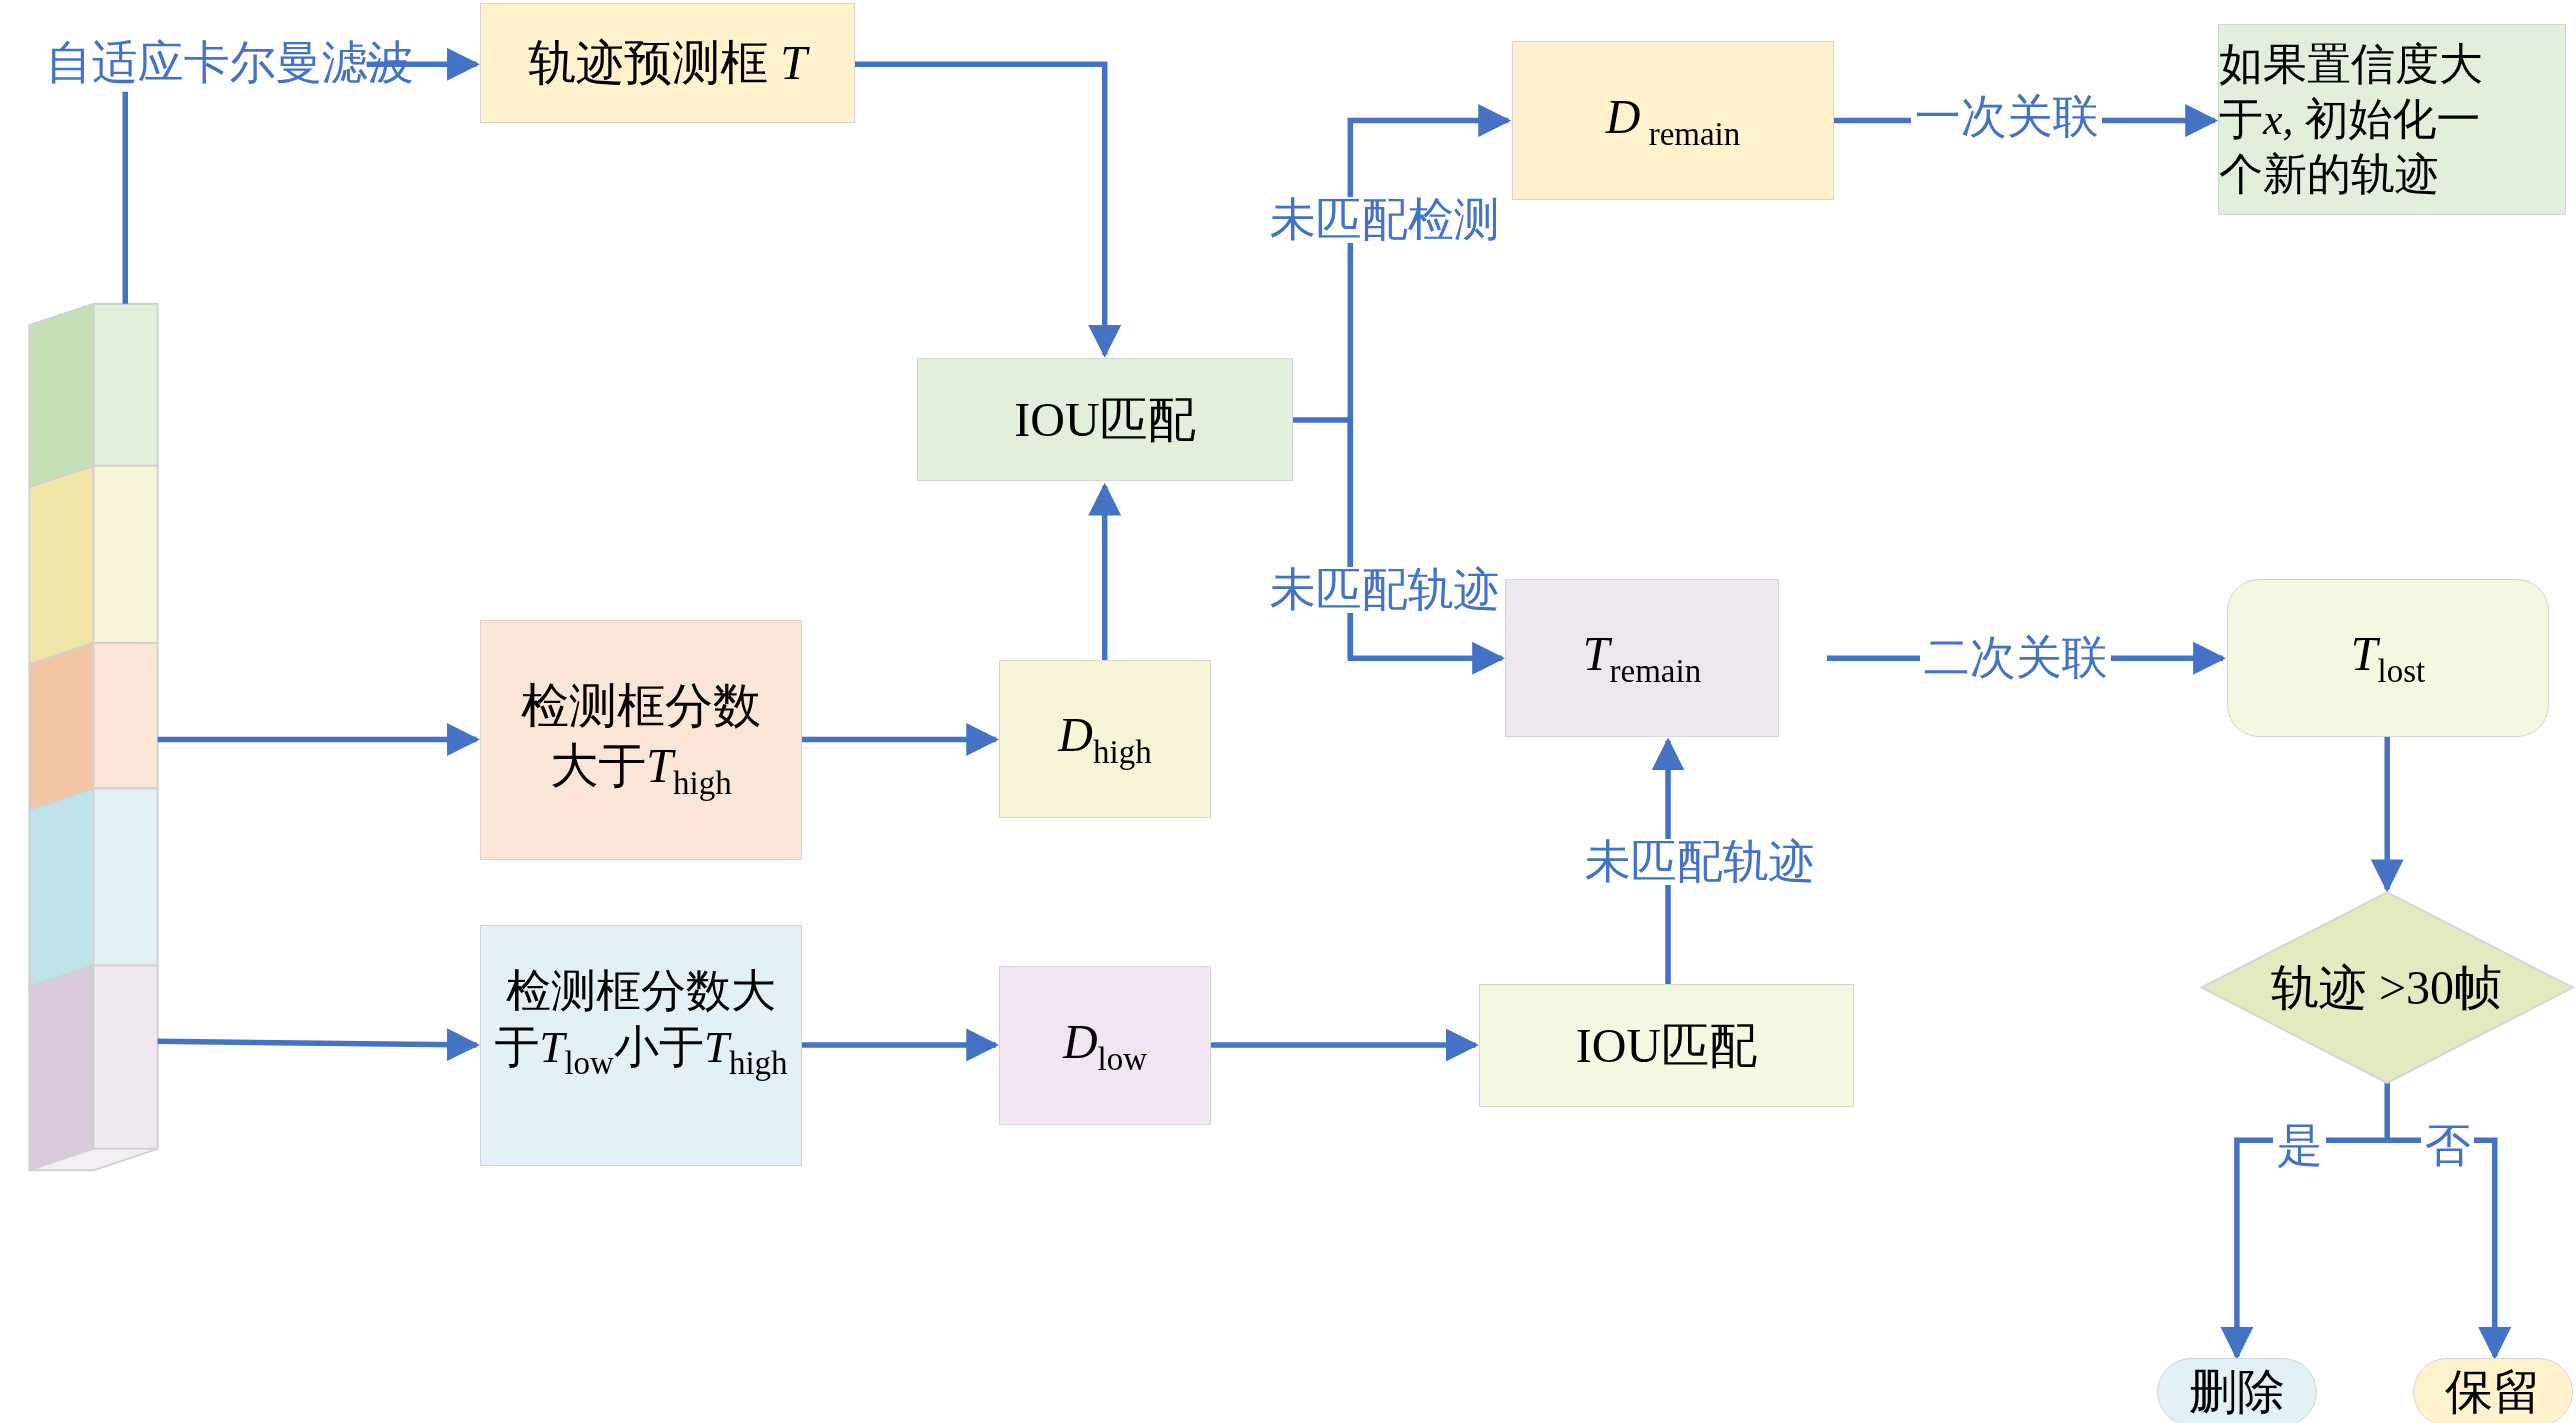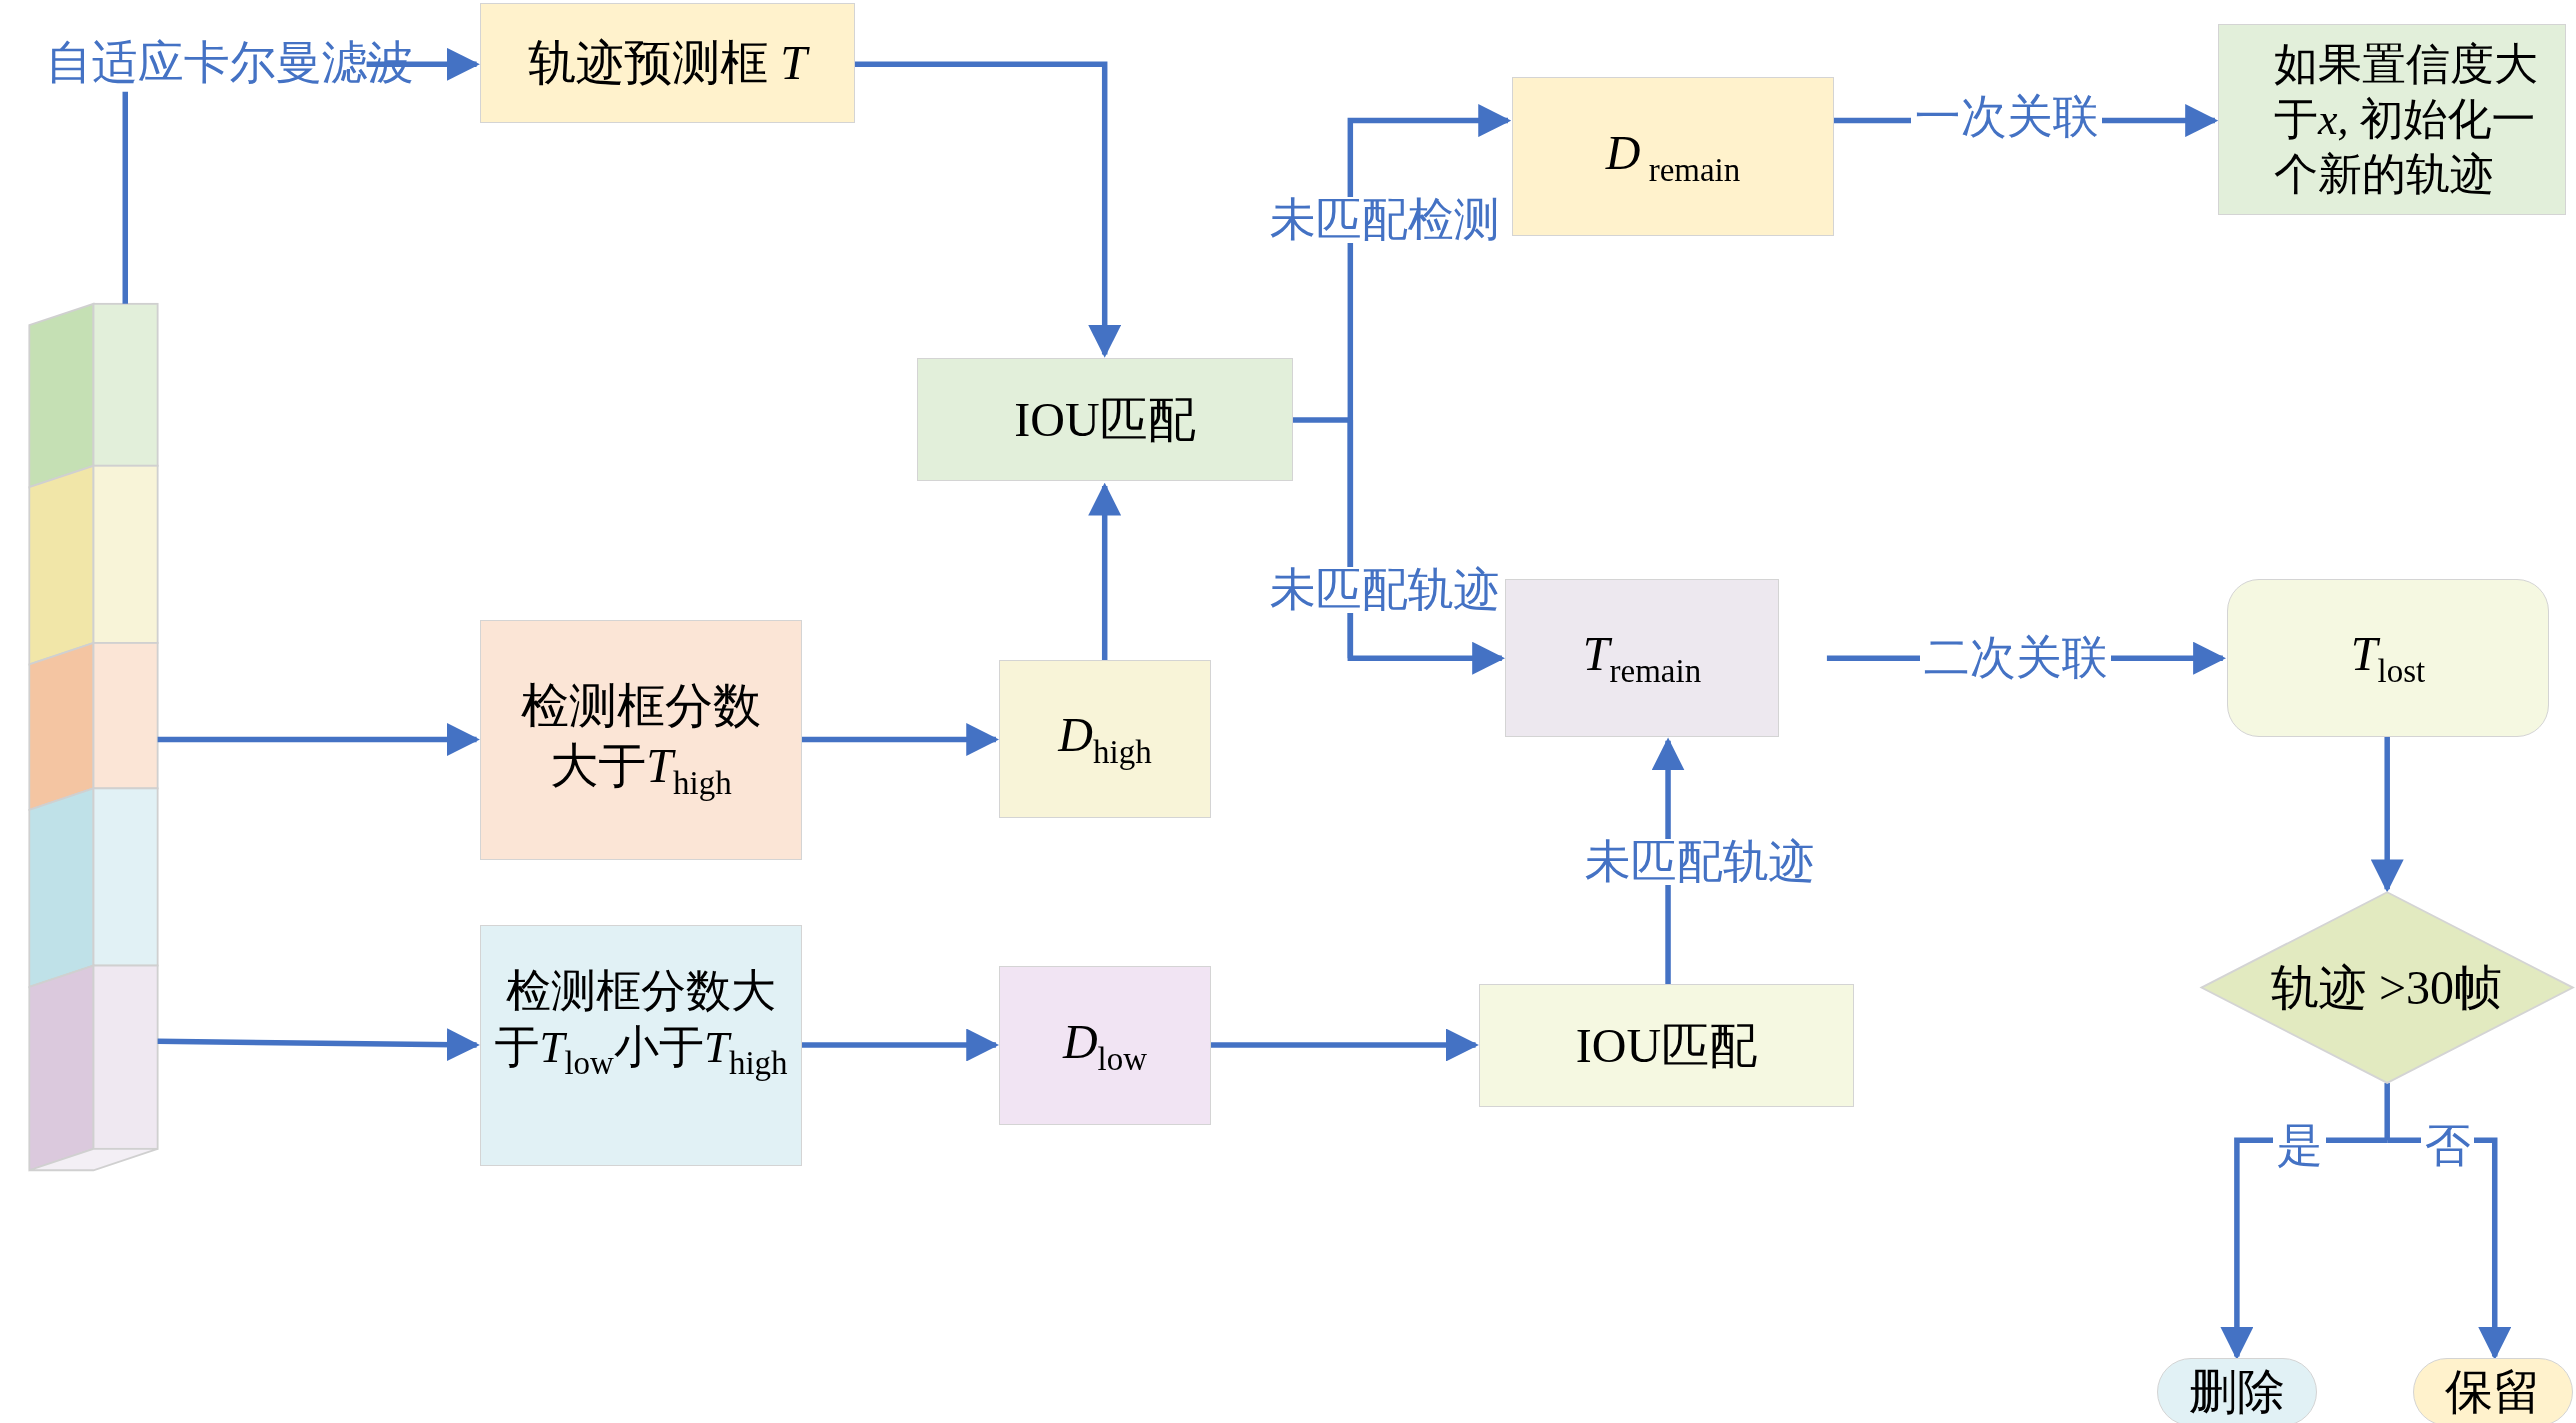--- a/index.html
+++ b/index.html
@@ -85,25 +85,25 @@
 <div class="lbl" style="left:2421px;top:1123px;">否</div>
 
 <div class="box" style="left:480px;top:3.1px;width:375px;height:120px;background:#fff2cc;">
   <span><span>轨迹预测框 </span><span class="it">T</span></span>
 </div>
 
 <div class="box" style="left:917px;top:358px;width:376px;height:123px;background:#e2efda;">
   <span>IOU匹配</span>
 </div>
 
-<div class="box" style="left:1512px;top:41px;width:322px;height:159px;background:#fff2cc;margin-top:36px;">
+<div class="box" style="left:1512px;top:41px;width:322px;height:159px;background:#fff2cc;">
   <span><span class="it">D</span><span class="sub"> remain</span></span>
 </div>
 
-<div class="box" style="left:2218px;top:24.4px;width:348px;height:191px;background:#e2efda;text-align:left;justify-content:flex-start;padding-left:55px;font-size:44px;">
+<div class="box" style="left:2218px;top:24.4px;width:348px;height:191px;background:#e2efda;text-align:left;justify-content:flex-start;font-size:44px;">
   <span>
     <span>如果置信度大</span><br>
     <span>于</span><span class="it">x,</span><span> 初始化一</span><br>
     <span>个新的轨迹</span>
   </span>
 </div>
 
 <div class="box" style="left:480px;top:620px;width:322px;height:240px;background:#fbe5d6;">
   <span>
     <span>检测框分数</span><br>

